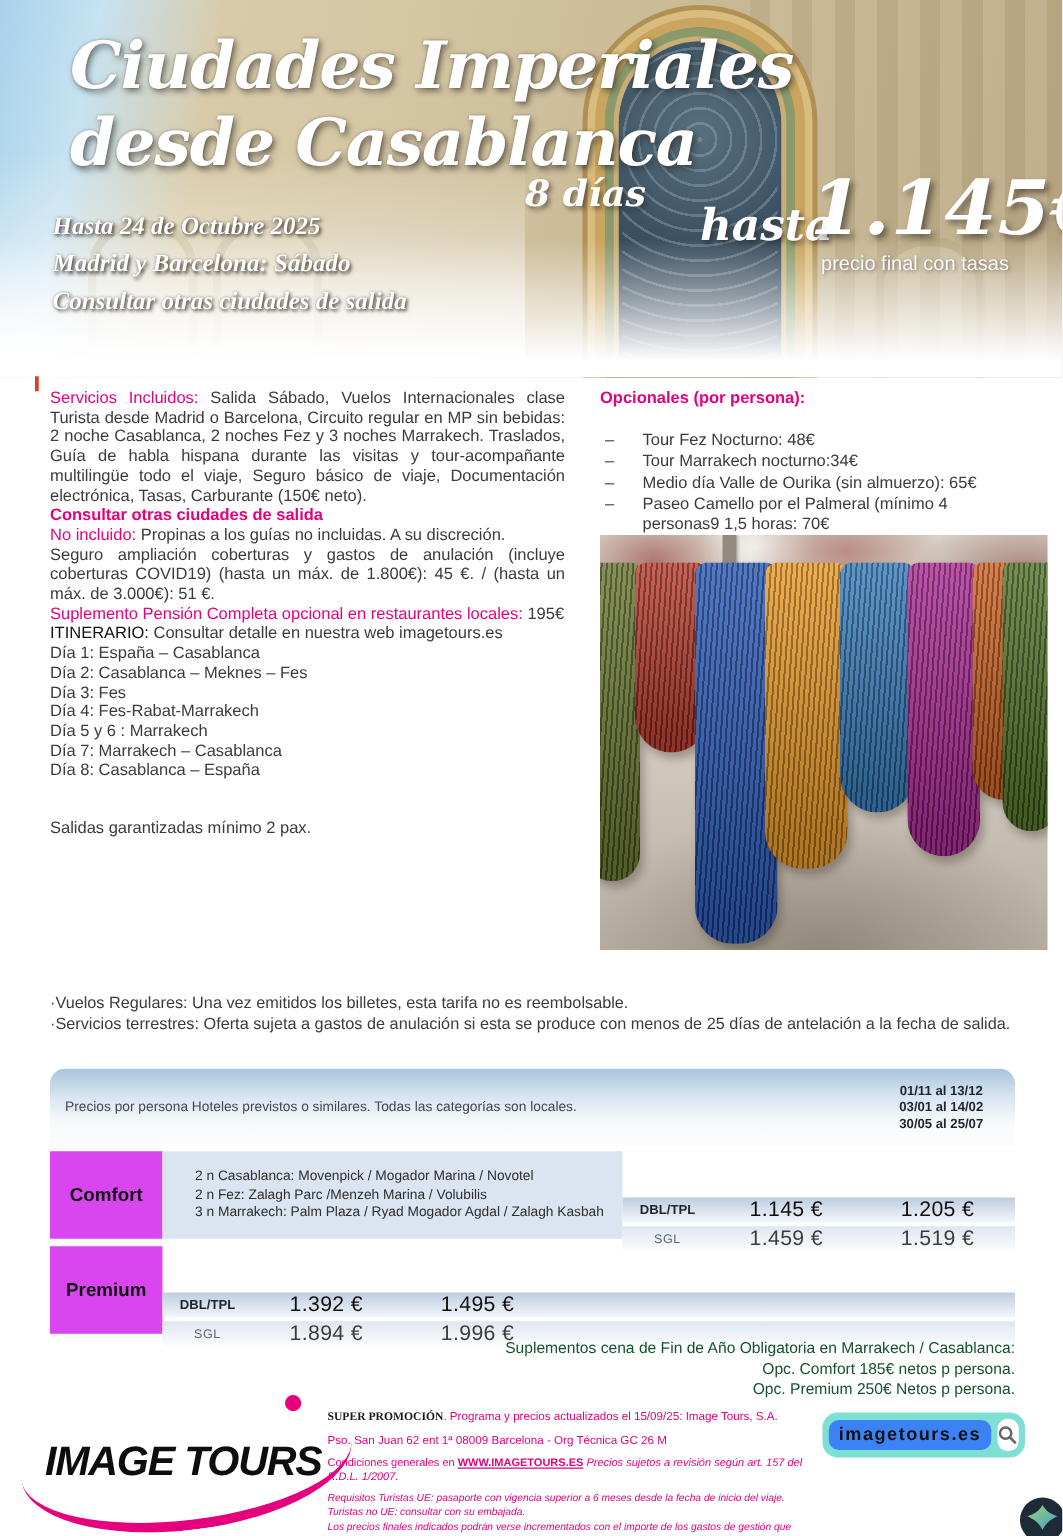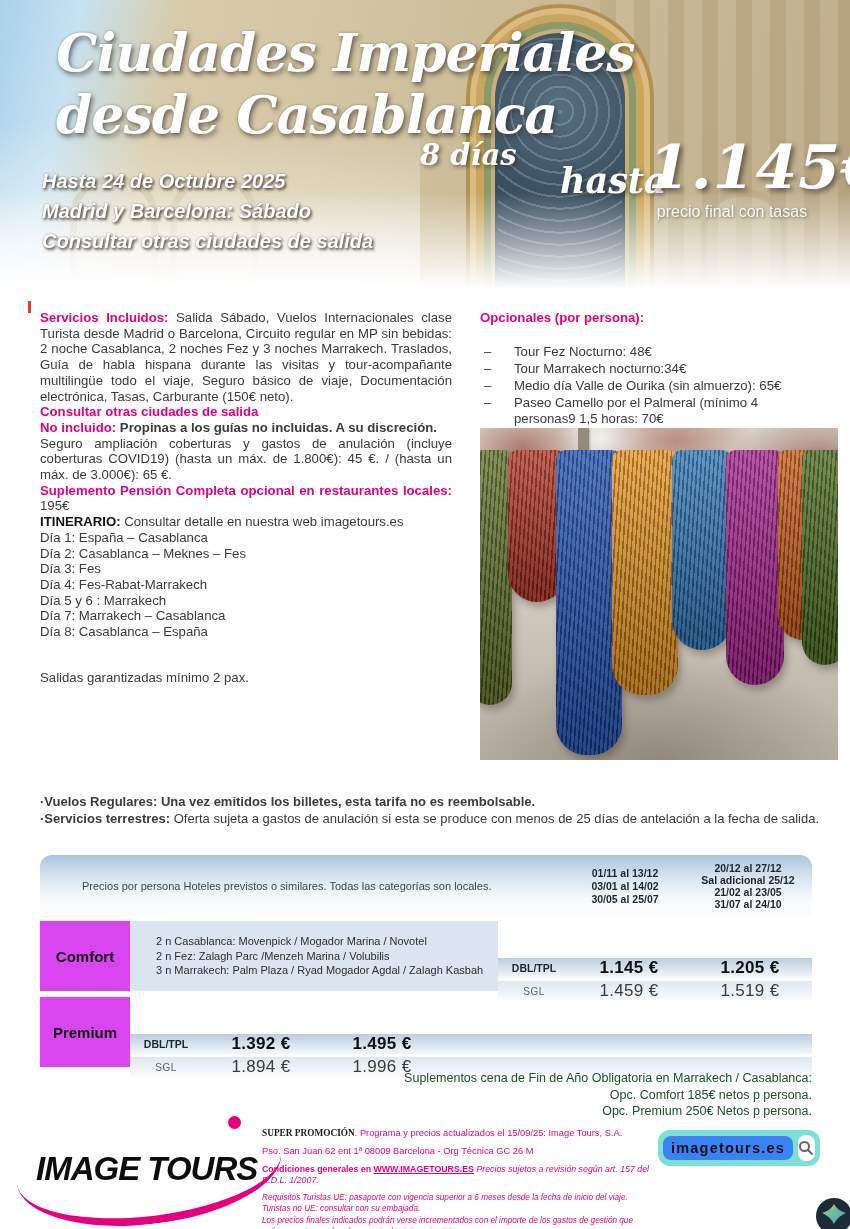--- a/index.html
+++ b/index.html
@@ -36,29 +36,29 @@
   .hero-days{position:absolute;left:420px;top:138px;font-size:29px;
     text-shadow:2px 2px 4px rgba(45,40,35,.6);}
   .hero-desde{position:absolute;left:560px;top:160px;font-size:35px;
     text-shadow:2px 2px 4px rgba(45,40,35,.6);}
   .hero-price{position:absolute;left:648px;top:132px;font-size:60px;letter-spacing:1px;
     text-shadow:3px 3px 5px rgba(45,40,35,.6);}
   .hero-price-note{position:absolute;left:652px;top:202px;width:160px;text-align:center;
     font-size:16px;color:rgba(255,255,255,.92);font-family:"Liberation Sans",sans-serif;
     text-shadow:1px 1px 3px rgba(60,55,45,.6);border-top:1px solid rgba(255,255,255,.0);}
   .hero-info{position:absolute;left:42px;top:166px;}
-  .hero-info div{font-family:Liberation Sans, sans-serif;font-style:italic;font-weight:bold;
+  .hero-info div{font-family:Liberation Serif, serif;font-style:italic;font-weight:bold;
     color:#fff;font-size:20px;line-height:30px;
     text-shadow:1.5px 2px 3px rgba(55,45,35,.85),0 0 2px rgba(60,50,40,.5);}
 
   .crop-tick{position:absolute;left:28px;top:301px;width:3px;height:12px;background:#e03c2a;}
 
   
   .magenta{color:#e5007d;}
-  .bold{font-weight:bold;}
+  .bold{font-weight:normal;}
   .left-col{position:absolute;left:40px;top:310px;width:412px;font-size:13.2px;line-height:15.7px;}
   .left-col p{margin:0;}
   .just{text-align:justify;}
   .services-p{margin-bottom:15px;}
   .consult-line{margin-bottom:17px;font-weight:bold;}
   .notinc-rest{margin-bottom:17px;}
   .suplemento-p{margin-bottom:24px;}
   .itin-p{margin-bottom:14px;}
   .days div{line-height:15.7px;}
   .days{margin-bottom:30px;}
@@ -87,21 +87,21 @@
       linear-gradient(180deg,rgba(255,255,255,.18),rgba(0,0,0,.28) 92%);}
 
   
   .notes{position:absolute;left:40px;top:793px;width:782px;font-size:13px;line-height:17px;}
 
   
   .ptable{position:absolute;left:40px;top:855px;width:772px;}
   .t-header{position:relative;height:62px;border-radius:12px 12px 0 0;margin-bottom:4px;
     background:linear-gradient(180deg,#a9c4de 0%,#d7e4f0 35%,#f7fafc 70%,#fdfdfe 100%);
     display:flex;align-items:center;}
-  .t-intro{flex:1;padding-left:12px;font-size:11px;color:#3f4752;margin-left:30px;}
+  .t-intro{flex:1;padding-left:12px;font-size:11px;color:#3f4752;}
   .t-season{text-align:center;font-weight:bold;color:#1d2530;}
   .t-season1{width:118px;font-size:10.5px;}
   .t-season1 div{line-height:13px;}
   .t-season2{width:128px;font-size:10.5px;}
   .t-season2 div{line-height:12px;}
   .t-row{display:flex;height:70px;margin-bottom:6px;}
   .t-cat{width:90px;background:#d946ef;display:flex;align-items:center;justify-content:center;
     font-weight:bold;font-size:15px;color:#111;}
   .t-hotels{width:368px;background:#dbe5f1;font-size:11px;color:#2e2e2e;
     display:flex;flex-direction:column;justify-content:center;padding-left:26px;box-sizing:border-box;}
@@ -173,21 +173,21 @@
   </div>
 
   <div class="crop-tick"></div>
 
   <div class="left-col">
     <p class="just services-p"><span class="magenta bold">Servicios Incluidos:</span><span> Salida Sábado, Vuelos Internacionales clase Turista desde Madrid o Barcelona, Circuito regular en MP sin bebidas: 2 noche Casablanca, 2 noches Fez y 3 noches Marrakech. Traslados, Guía de habla hispana durante las visitas y tour-acompañante multilingüe todo el viaje, Seguro básico de viaje, Documentación electrónica, Tasas, Carburante (150€ neto).</span></p>
 
     <p class="consult-line magenta">Consultar otras ciudades de salida</p>
 
     <p class="just"><span class="magenta bold">No incluido:</span><span class="bold"> Propinas a los guías no incluidas. A su discreción.</span></p>
-    <p class="just notinc-rest">Seguro ampliación coberturas y gastos de anulación (incluye coberturas COVID19)  (hasta un máx. de 1.800€): 45 €. / (hasta un máx. de 3.000€): 65 €.</p>
+    <p class="just notinc-rest">Seguro ampliación coberturas y gastos de anulación (incluye coberturas COVID19)  (hasta un máx. de 1.800€): 45 €. / (hasta un máx. de 3.000€): 51 €.</p>
 
     <p class="just suplemento-p"><span class="magenta bold">Suplemento Pensión Completa opcional en restaurantes locales:</span><span> 195€</span></p>
 
     <p class="itin-p"><span class="bold" style="color:#111;">ITINERARIO:</span><span> Consultar detalle en nuestra web imagetours.es</span></p>
 
     <div class="days">
         <div>Día 1: España – Casablanca</div>
         <div>Día 2: Casablanca – Meknes – Fes</div>
         <div>Día 3: Fes</div>
         <div>Día 4: Fes-Rabat-Marrakech</div>
@@ -229,26 +229,20 @@
   </div>
 
   <div class="ptable">
     <div class="t-header">
       <div class="t-intro">Precios por persona Hoteles previstos o similares. Todas las categorías son locales.</div>
       <div class="t-season t-season1">
           <div>01/11 al 13/12</div>
           <div>03/01 al 14/02</div>
           <div>30/05 al 25/07</div>
         </div>
-      <div class="t-season t-season2">
-          <div>20/12 al 27/12</div>
-          <div>Sal adicional 25/12</div>
-          <div>21/02 al 23/05</div>
-          <div>31/07 al 24/10</div>
-        </div>
     </div>
 
     <div class="t-row">
       <div class="t-cat">Comfort</div>
       <div class="t-hotels">
           <div>2 n Casablanca:  Movenpick / Mogador Marina / Novotel</div>
           <div>2 n Fez:  Zalagh Parc /Menzeh Marina / Volubilis</div>
           <div>3 n Marrakech: Palm Plaza / Ryad Mogador Agdal / Zalagh Kasbah</div>
         </div>
       <div class="t-prices">

